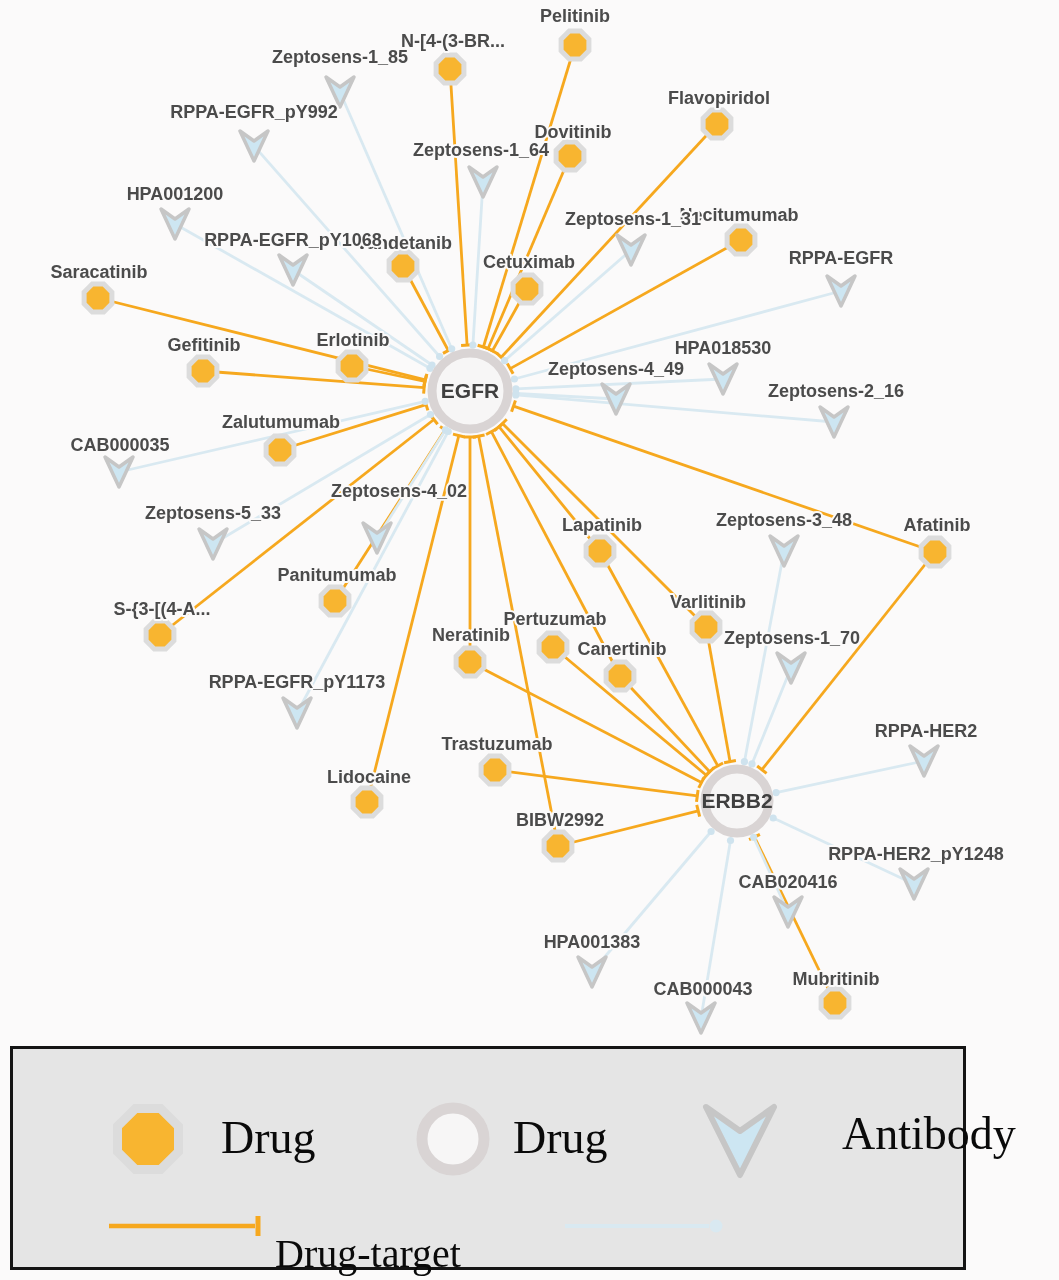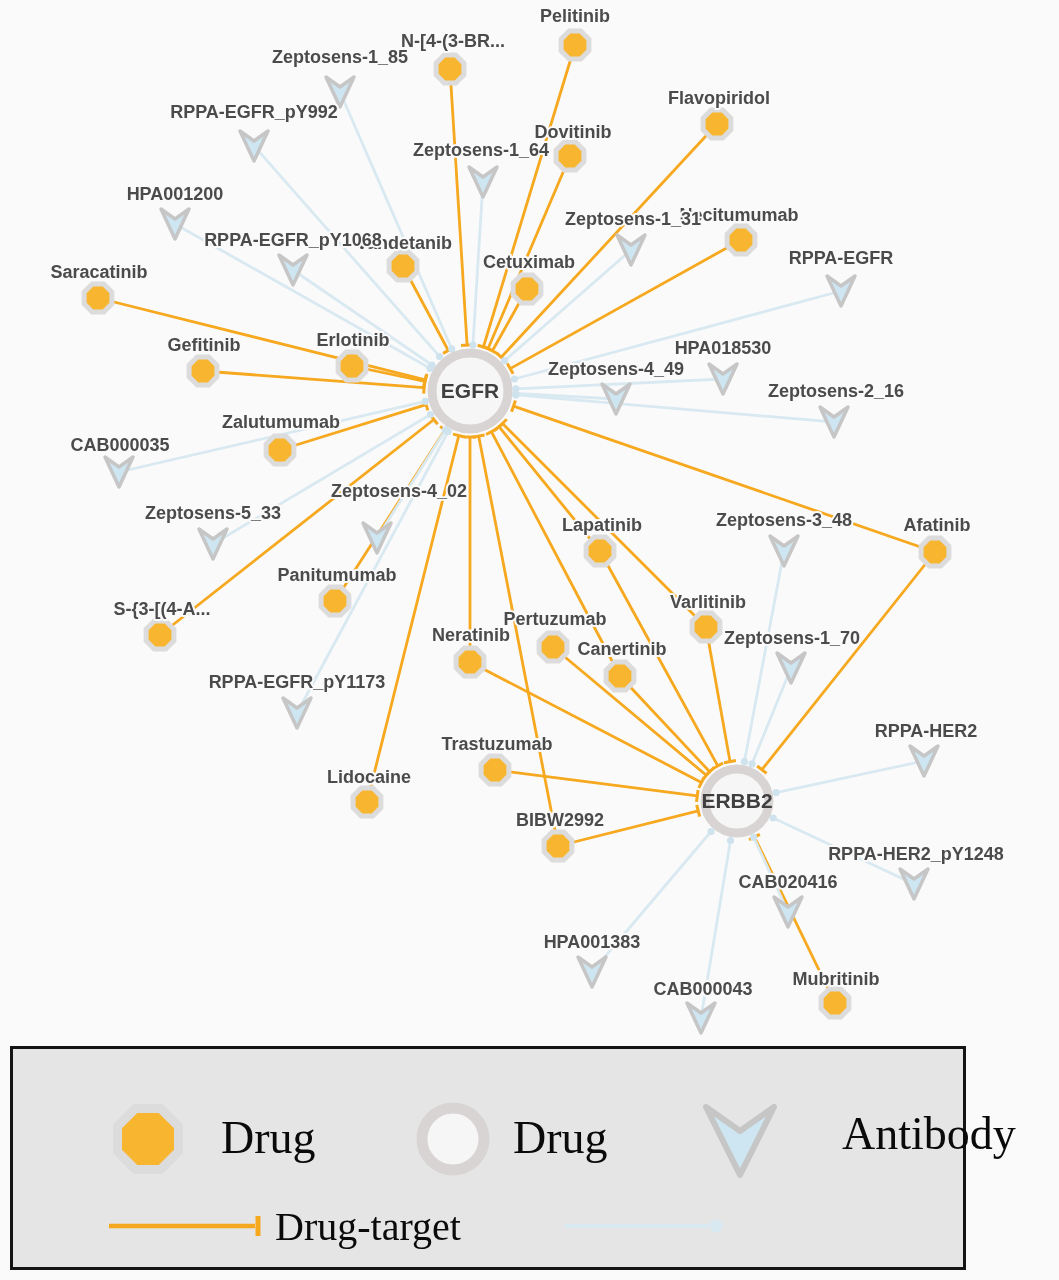--- a/index.html
+++ b/index.html
@@ -26,21 +26,21 @@
     position:absolute; left:12px; top:995px;
     font: bold 40px "Liberation Serif", serif;
     color:#000;
   }
   .legend-box {
     position:absolute; left:10px; top:1046px; width:956px; height:224px;
     background:#e5e5e5; border:3px solid var(--legend-border, #141414);
   }
   .lg { position:absolute; }
   .lg-text { font: 46px "Liberation Serif", serif; color:var(--legend-text, #0a0a0a); }
-  .lg-edge-text { font: 40px "Liberation Serif", serif; color:var(--legend-text, #0a0a0a); }
+  .lg-edge-text { font: 40px "Liberation Serif", serif; color:var(--legend-text, #0a0a0a);margin-top:27px; }
 
   .oct  { fill:var(--drug-fill); stroke:var(--drug-outline); stroke-width:9; }
   .ring { fill:var(--gene-fill); stroke:var(--gene-ring); stroke-width:11; }
   .chev { fill:var(--antibody-fill); stroke:var(--antibody-outline); stroke-width:6; stroke-linejoin:round; }
   .dline { stroke:var(--drug-edge); stroke-width:4.5; }
   .dtee  { stroke:var(--drug-edge); stroke-width:5; }
   .aline { stroke:var(--antibody-edge); stroke-width:4; }
   .adot  { fill:var(--antibody-edge); }
 </style>
 </head>

